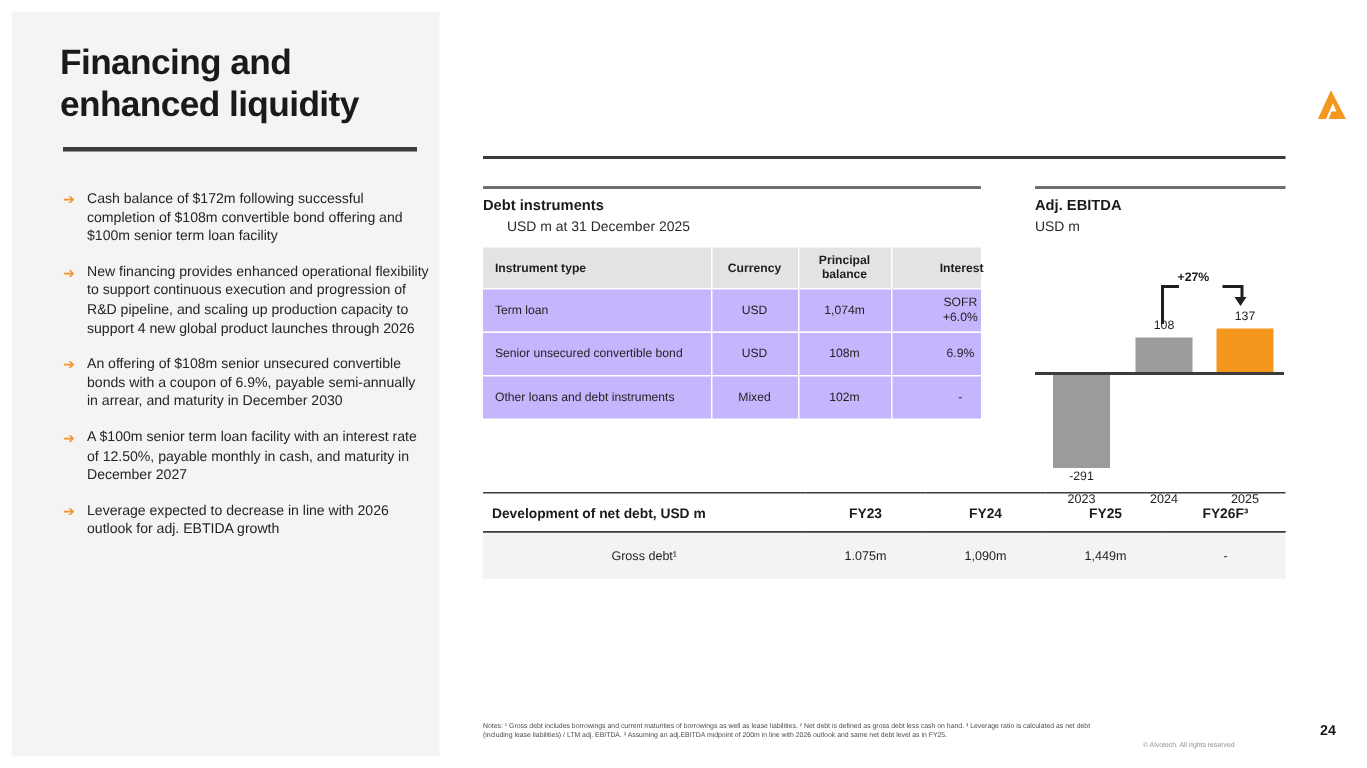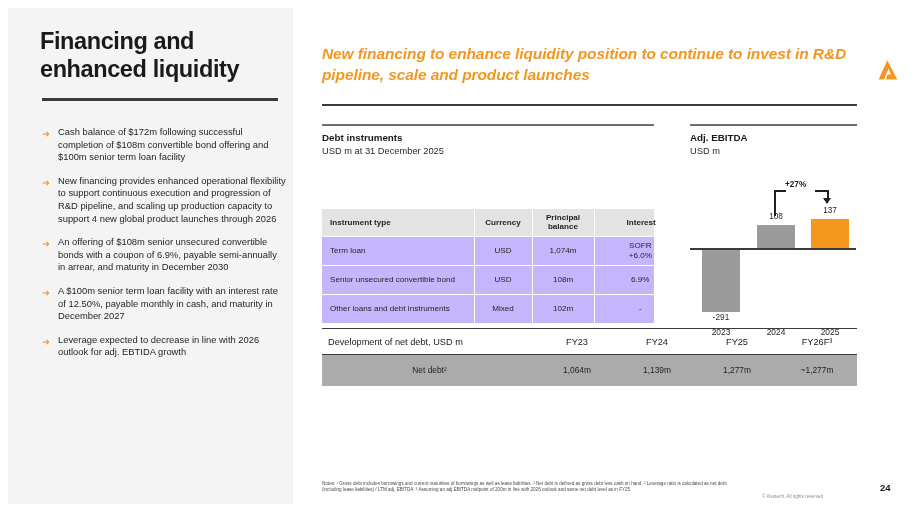--- a/index.html
+++ b/index.html
@@ -52,28 +52,28 @@
   #rule-debt { left: 322px; top: 124px; width: 332px; }
   #rule-ebitda { left: 690px; top: 124px; width: 167px; }
 
   .sec-title {
     position: absolute; font-size: 9.8px; font-weight: bold; color: #1a1a1a;
   }
   .sec-sub {
     position: absolute; font-size: 9.3px; color: #2a2a2a;
   }
   #debt-title { left: 322px; top: 132px; }
-  #debt-sub   { left: 322px; top: 146px; }
+  #debt-sub   { left: 338px; top: 146px; }
   #ebitda-title { left: 690px; top: 132px; }
   #ebitda-sub   { left: 690px; top: 146px; }
 
   
   .debt-table {
     position: absolute; left: 322px; top: 165px;
-    width: 332px; border-collapse: collapse; table-layout: fixed; margin-top: 44px;
+    width: 332px; border-collapse: collapse; table-layout: fixed;
   }
   .debt-table th, .debt-table td {
     font-size: 8.1px; color: #1f1f1f; padding: 0;
     border-right: 1.5px solid #ffffff;
   }
   .debt-table th:last-child, .debt-table td:last-child { border-right: none; padding-left: 32px; }
   .debt-table thead th {
     background: #e3e3e3; font-weight: bold; height: 27px;
     vertical-align: middle; line-height: 9.5px;
   }
@@ -107,21 +107,21 @@
     left: 95px; top: 20px;
   }
   .conn { position: absolute; background: #1f1f1f; }
 
   
   .netdebt {
     position: absolute; left: 322px; top: 328px;
     width: 535px; border-collapse: collapse; table-layout: fixed;
   }
   .netdebt thead th {
-    font-size: 9.2px; font-weight: normal; color: #1a1a1a;
+    font-size: 9.2px; font-weight: bold; color: #1a1a1a;
     height: 26px; vertical-align: middle;
     border-top: 1.6px solid #3b3b3b; border-bottom: 1.6px solid #3b3b3b;
   }
   .netdebt tbody td {
     font-size: 8.4px; color: #1f1f1f; height: 31px; vertical-align: middle;
   }
   .nd-head-label { text-align: left; padding-left: 6px; }
   .nd-label { text-align: center; }
   .nd-val { text-align: center; }
   .row0 td { background: #f3f3f3; }
@@ -172,21 +172,20 @@
     <div class="bullet">
       <span class="bullet-arrow">➔</span>
       <span class="bullet-text">A $100m senior term loan facility with an interest rate of 12.50%, payable monthly in cash, and maturity in December 2027</span>
     </div>
     <div class="bullet">
       <span class="bullet-arrow">➔</span>
       <span class="bullet-text">Leverage expected to decrease in line with 2026 outlook for adj. EBTIDA growth</span>
     </div>
   </div>
 
-  <div class="headline">New financing to enhance liquidity position to continue to invest in R&amp;D pipeline, scale and product launches</div>
   <div class="headline-rule"></div>
 
   <div class="sec-rule" id="rule-debt"></div>
   <div class="sec-rule" id="rule-ebitda"></div>
 
   <div class="sec-title" id="debt-title">Debt instruments</div>
   <div class="sec-sub" id="debt-sub">USD m at 31 December 2025</div>
 
   <div class="sec-title" id="ebitda-title">Adj. EBITDA</div>
   <div class="sec-sub" id="ebitda-sub">USD m</div>
@@ -264,26 +263,26 @@
     <thead>
       <tr>
         <th class="nd-head-label">Development of net debt, USD m</th>
         <th>FY23</th>
         <th>FY24</th>
         <th>FY25</th>
         <th>FY26F³</th>
       </tr>
     </thead>
     <tbody>
-      <tr class="row2">
-        <td class="nd-label">Net debt²</td>
-        <td class="nd-val">1,064m</td>
-        <td class="nd-val">1,139m</td>
-        <td class="nd-val">1,277m</td>
-        <td class="nd-val">~1,277m</td>
+      <tr class="row0">
+        <td class="nd-label">Gross debt¹</td>
+        <td class="nd-val">1.075m</td>
+        <td class="nd-val">1,090m</td>
+        <td class="nd-val">1,449m</td>
+        <td class="nd-val">-</td>
       </tr>
     </tbody>
   </table>
 
   <div class="notes">Notes: ¹ Gross debt includes borrowings and current maturities of borrowings as well as lease liabilities. ² Net debt is defined as gross debt less cash on hand. ³ Leverage ratio is calculated as net debt (including lease liabilities) / LTM adj. EBITDA. ³ Assuming an adj.EBITDA midpoint of 200m in line with 2026 outlook and same net debt level as in FY25.</div>
   <div class="copyright">© Alvotech. All rights reserved</div>
   <div class="page-num">24</div>
 
   <div class="logo">
     <svg viewBox="0 0 24 24" width="24" height="24">

